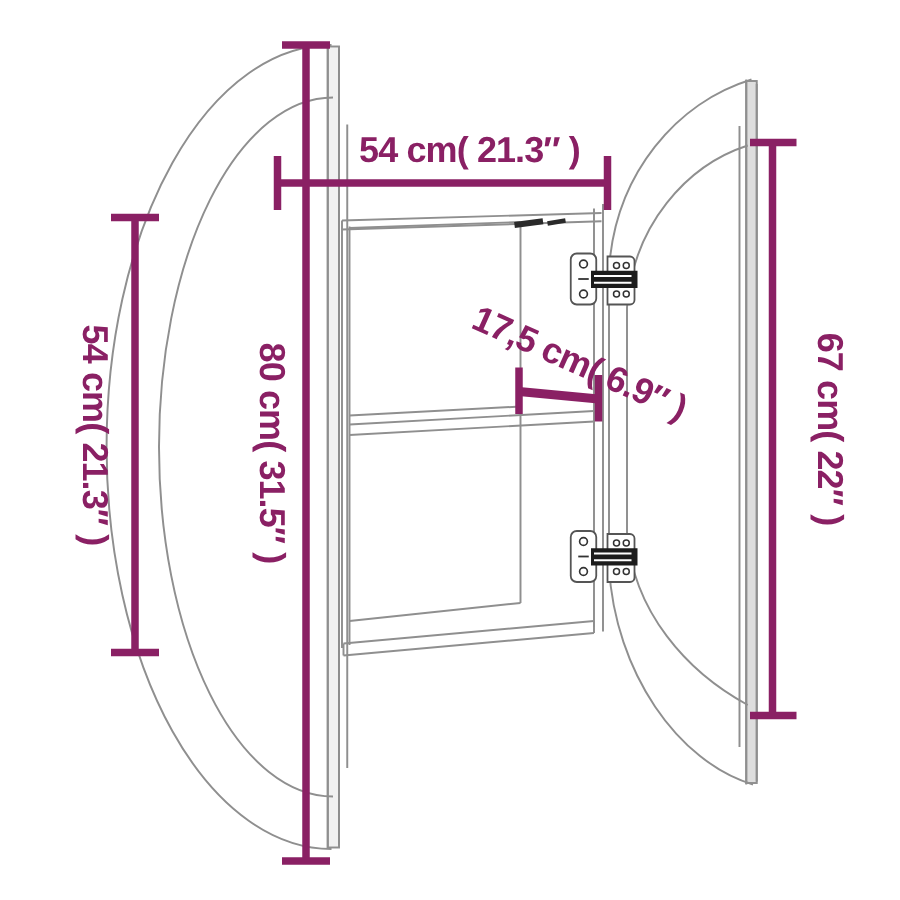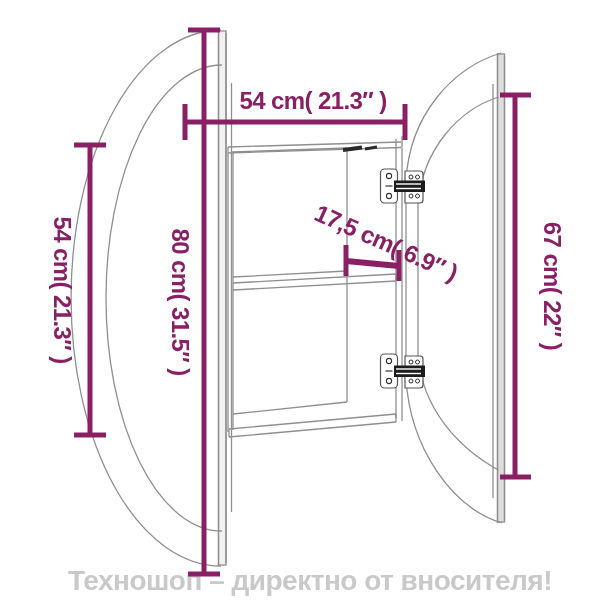--- a/index.html
+++ b/index.html
@@ -21,21 +21,20 @@
   .lbl-left  {left:62px; top:290px;transform:translate(-50%,-50%) rotate(90deg);}
   .lbl-80    {left:180px;top:302px;transform:translate(-50%,-50%) rotate(90deg);}
   .lbl-right {left:552px;top:286px;transform:translate(-50%,-50%) rotate(90deg);}
   .lbl-depth {left:386px;top:243px;transform:translate(-50%,-50%) rotate(24deg);}
 </style>
 </head>
 <body>
 
 <div class="stage">
 
-  <div class="watermark">Техношоп – директно от вносителя!</div>
 
   <svg class="drawing" width="600" height="600" viewBox="0 0 600 600" fill="none">
 
     <g stroke="#8f8f8f" stroke-width="1.3">
 
       <g>
         <rect x="218.5" y="31" width="7.5" height="534" fill="#f1f1f1"></rect>
         <line x1="218.5" y1="30" x2="218.5" y2="566"></line>
         <line x1="226" y1="33" x2="226" y2="563"></line>
         <line x1="231.5" y1="83" x2="231.5" y2="512"></line>

